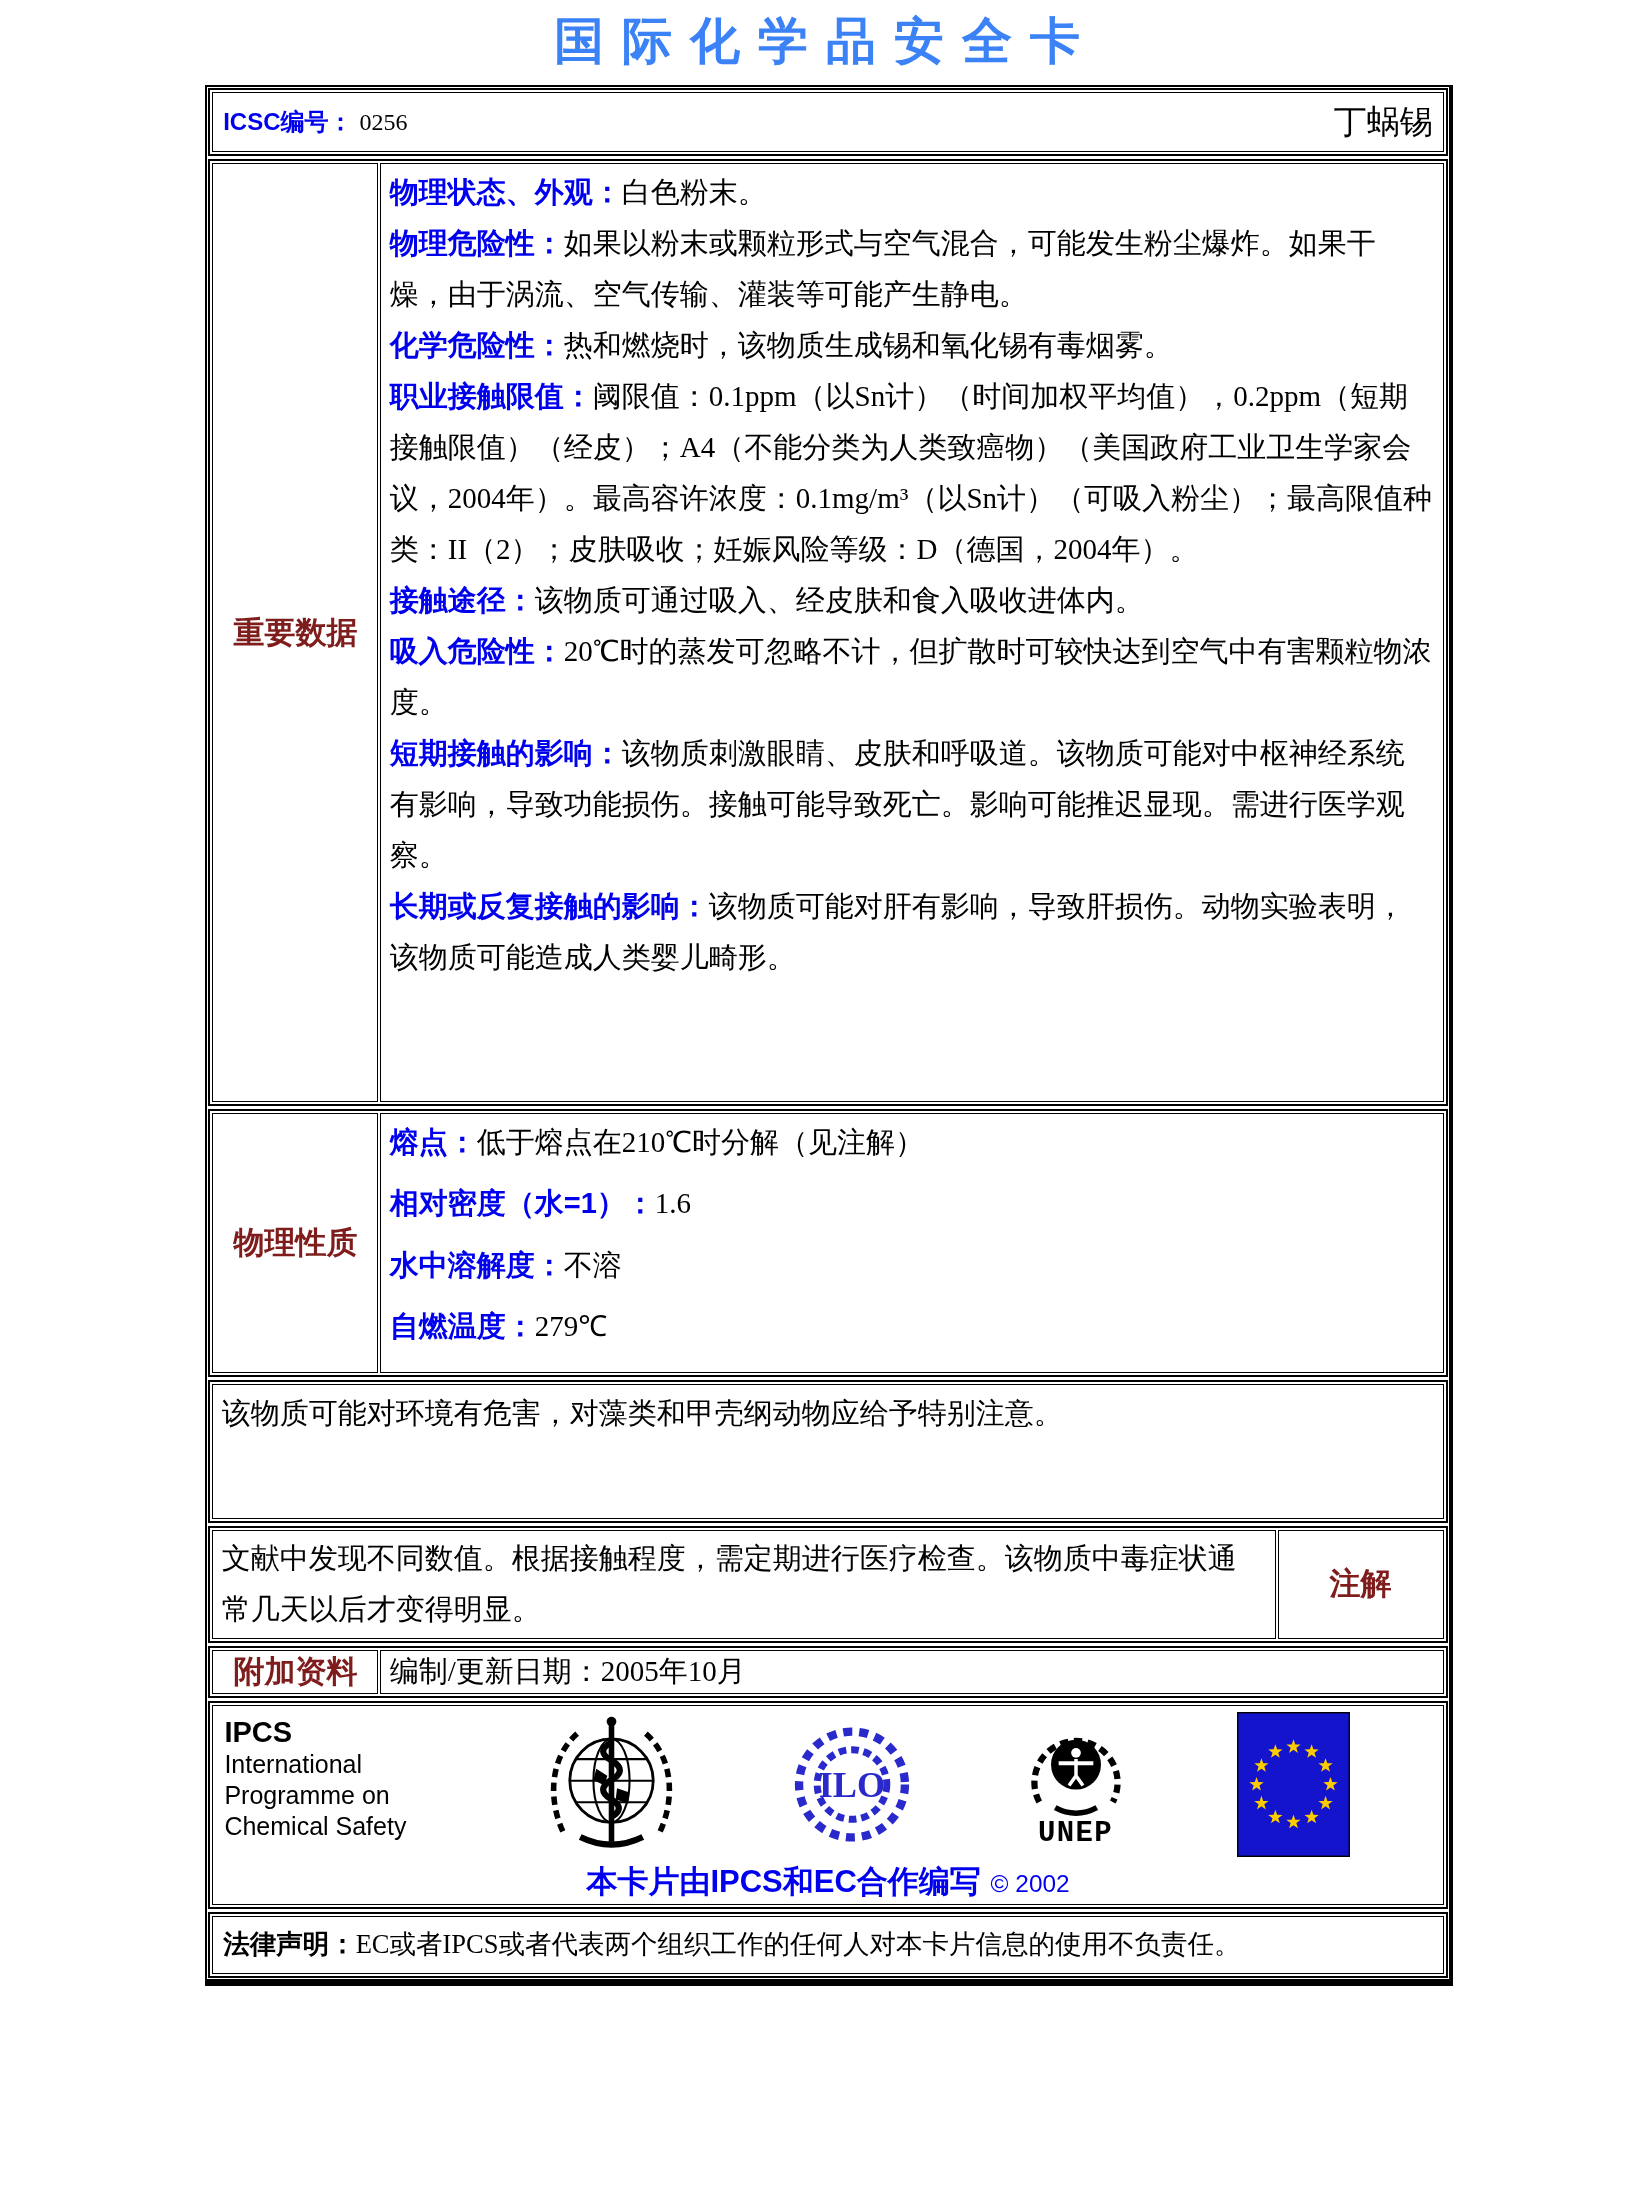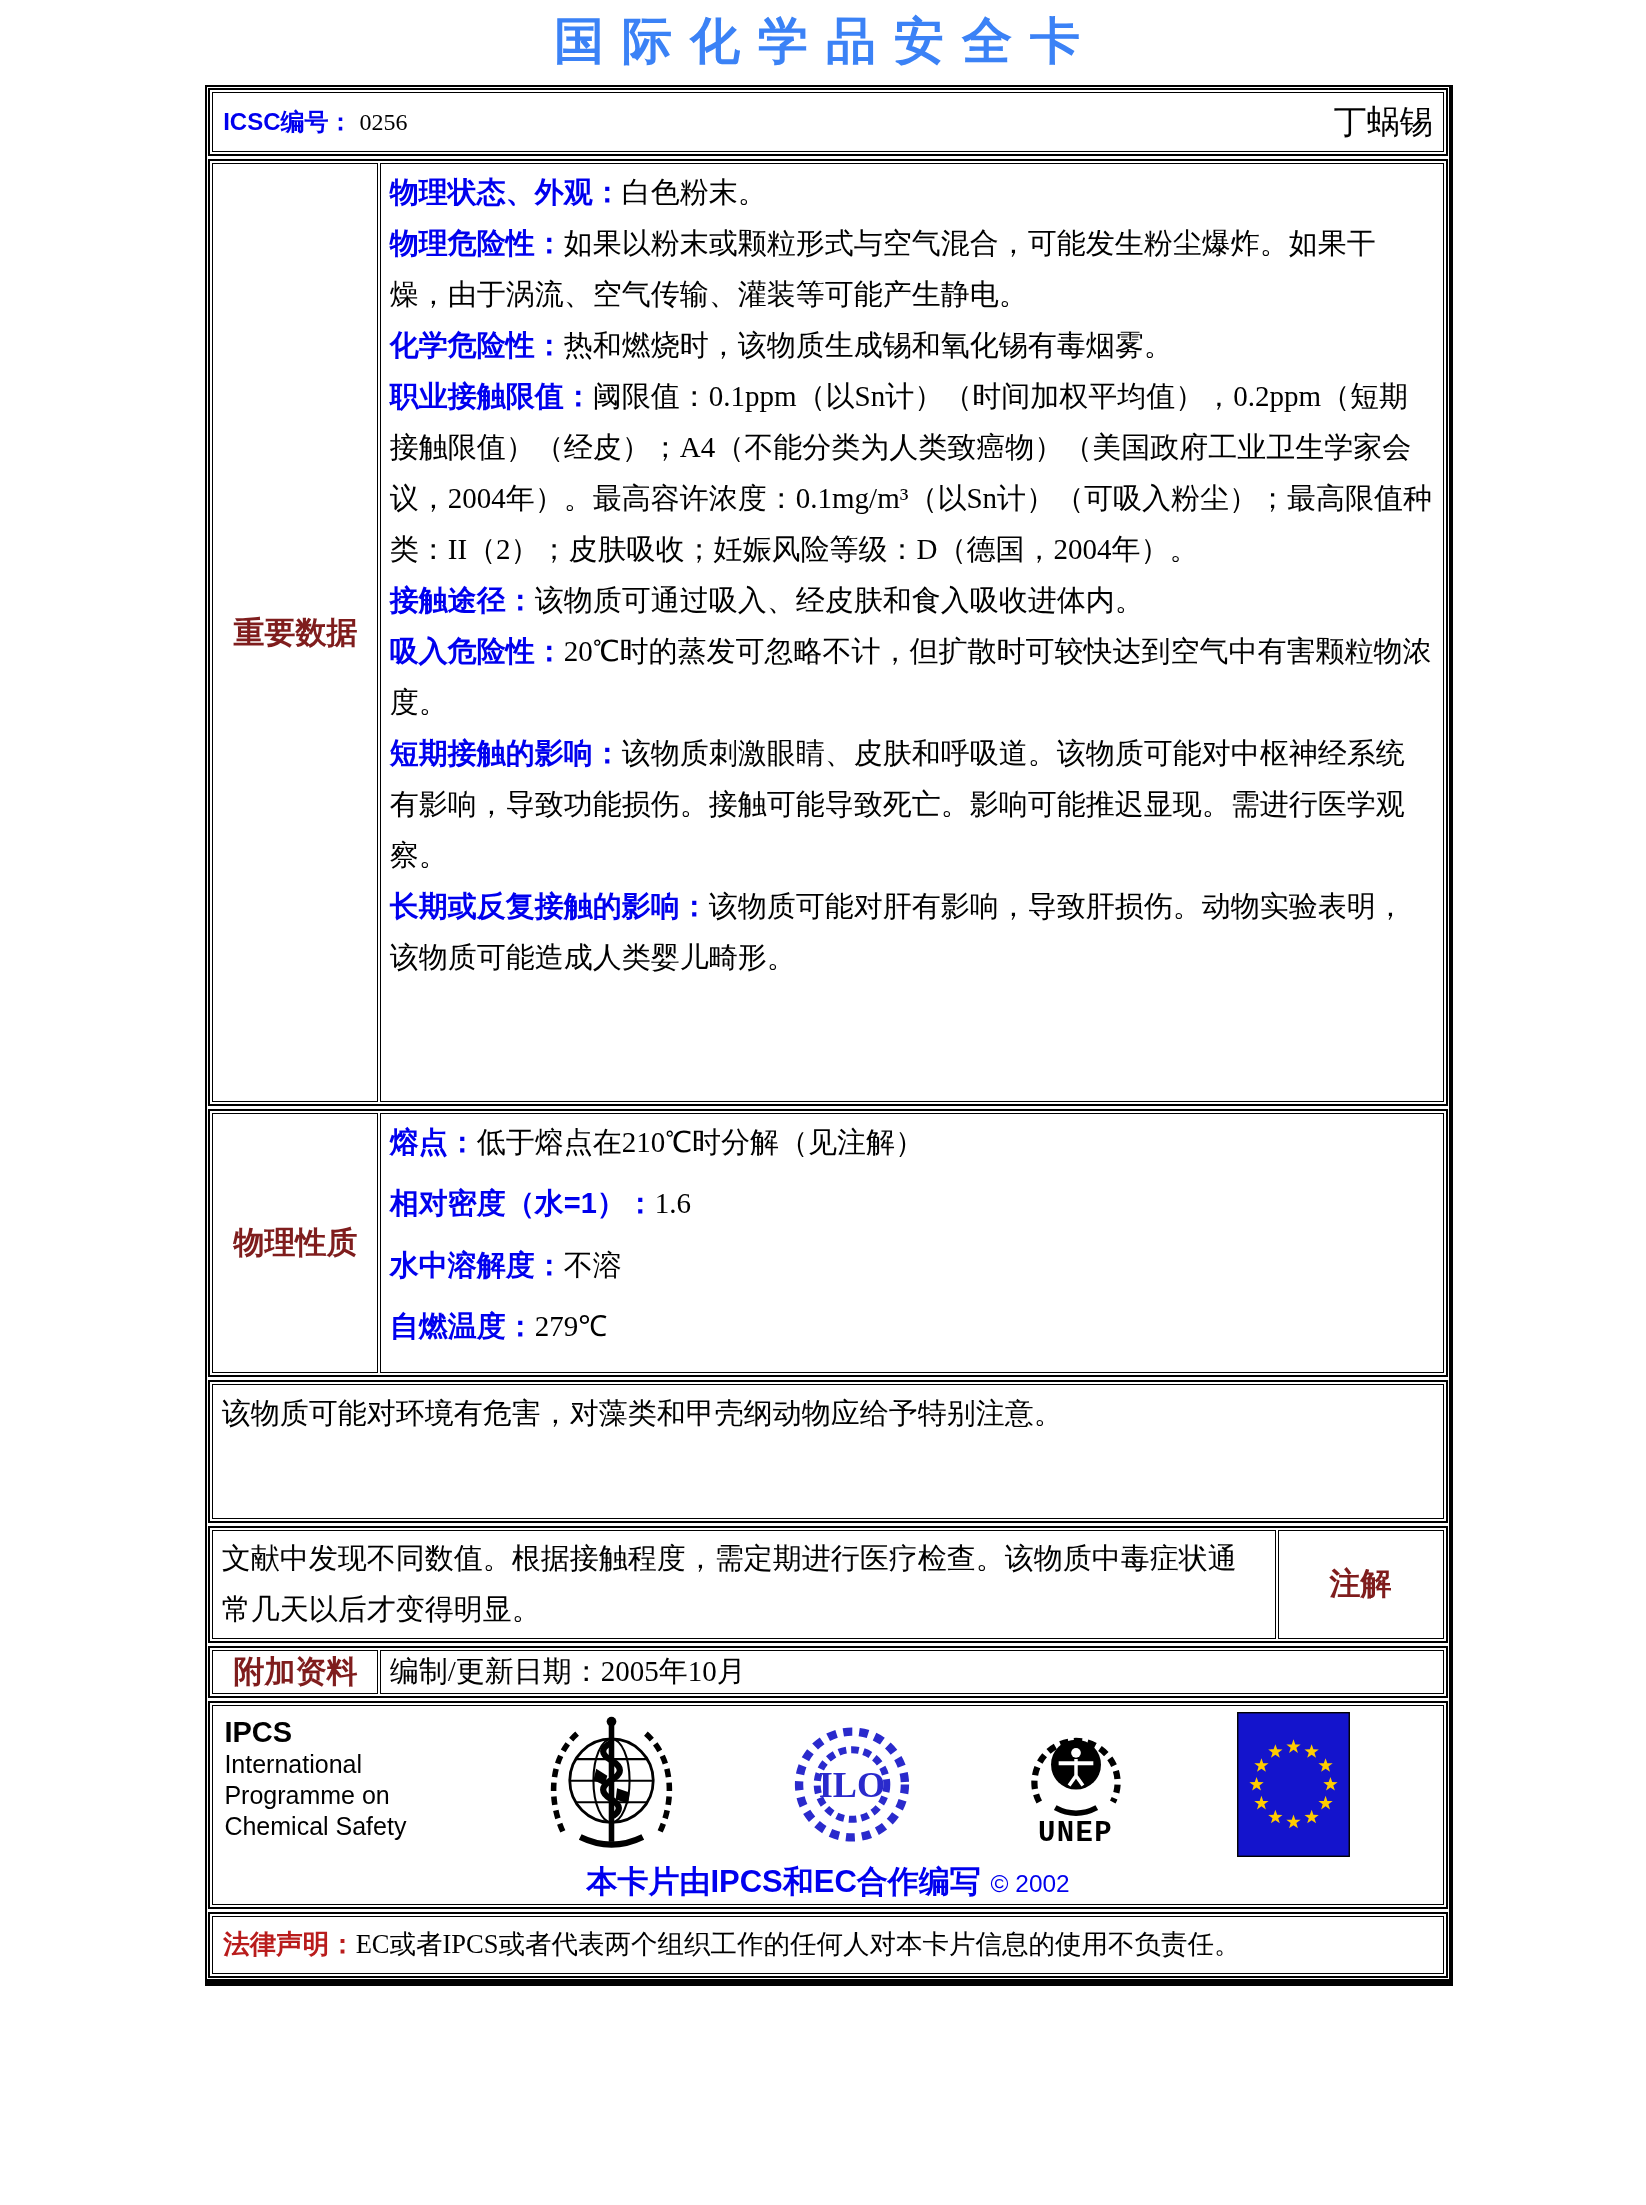--- a/index.html
+++ b/index.html
@@ -46,21 +46,21 @@
   .sec.physical{height:268px;}
   .sec.environment{height:143px;}
   .sec.notes{height:101px;}
   .sec.additional{height:43px;}
   .sec.additional .cell{vertical-align:middle;}
   .sec.additional .content-cell{line-height:35px;padding:1.4px 8.4px;}
   .sec.logos{height:205px;}
   .sec.legal{height:66px;}
   .sec.legal .cell{vertical-align:middle;padding:2.8px 9.8px;}
   .legal-line{font-size:26.5px;line-height:1.25;}
-  .legal-lbl{font-family:"Liberation Sans", sans-serif;font-weight:bold;color:#b91c1c;}
+  .legal-lbl{font-family:"Liberation Sans", sans-serif;font-weight:bold;color:#000000;}
   
   .logos-cell{padding:7px 11px 1.4px 11px;}
   .logo-row{display:flex;align-items:center;justify-content:space-between;padding-right:82px;height:145px;}
   .ipcs-block{font-family:"Liberation Sans", sans-serif;color:#000;align-self:flex-start;padding-top:4.2px;width:209px;}
   .ipcs-title{font-size:29px;font-weight:bold;line-height:1.1;}
   .ipcs-line{font-size:25px;line-height:1.25;}
   .unep-block{text-align:center;}
   .unep-text{font-family:Liberation Mono, monospace;font-weight:bold;font-size:29px;letter-spacing:1.4px;margin-top:-4.2px;}
   .caption{
     text-align:center;font-size:31px;color:#0000EE;margin-top:2.8px;

